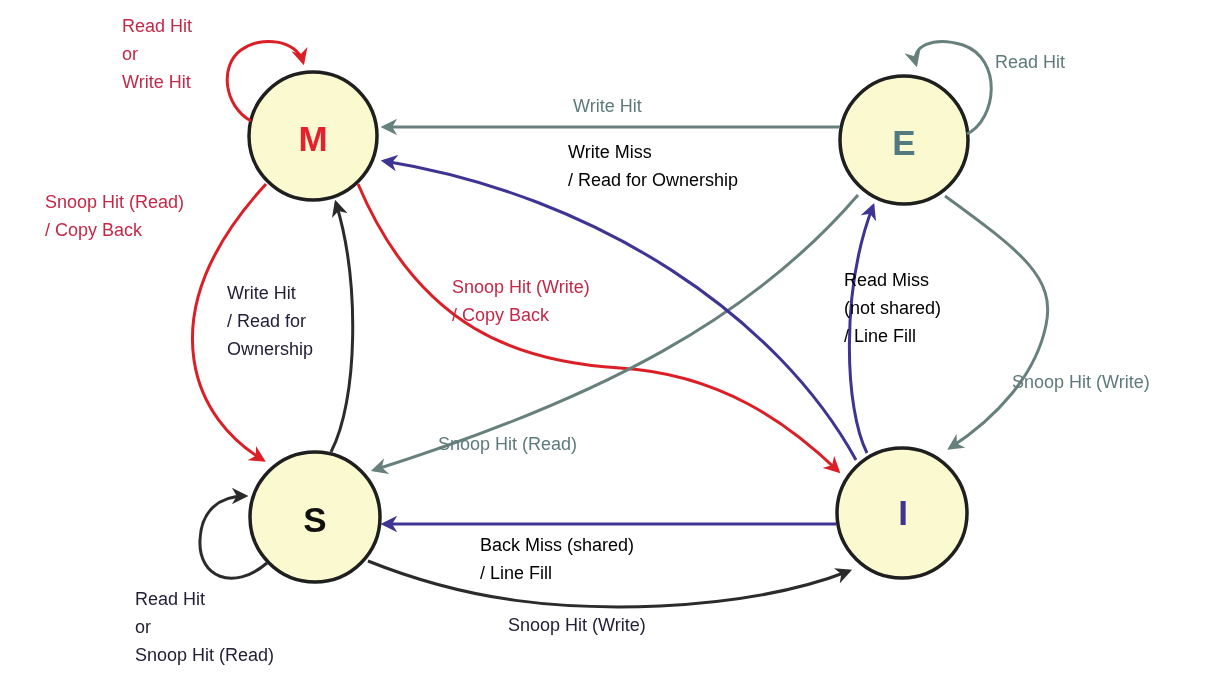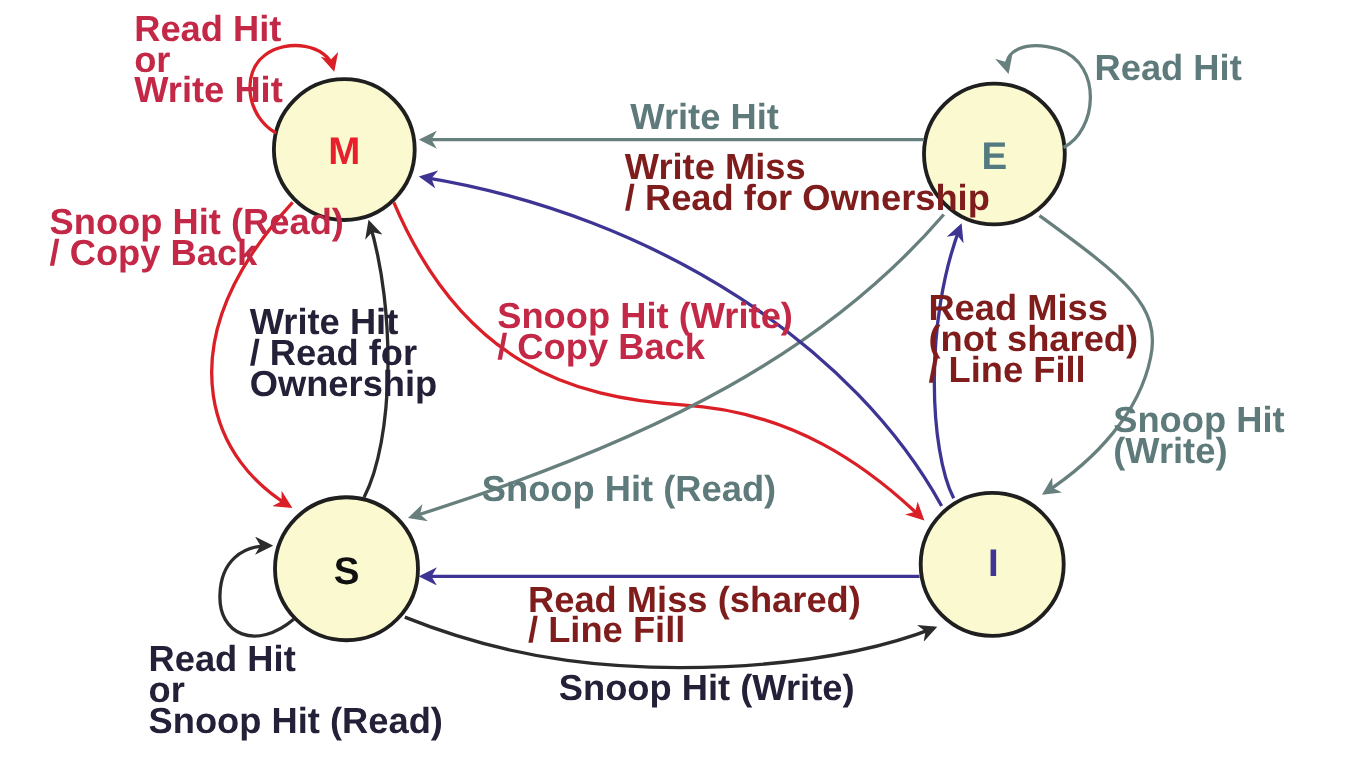--- a/index.html
+++ b/index.html
@@ -17,26 +17,26 @@
   .stroke-purple{stroke:#3D3494;}
   .stroke-black{stroke:#2B2B2B;}
   .node-circle{fill:#FAF9D0;stroke:#1F1F1F;stroke-width:3.5;}
   .node-letter{
     font-family:"Liberation Sans", sans-serif;
     font-weight:700;font-size:35px;
     text-anchor:middle;dominant-baseline:central;
   }
   .edge-label{
     position:absolute;
-    font-weight:700;font-size:33px;line-height:28px;
+    font-weight:400;font-size:18px;line-height:28px;
     white-space:pre-line;
   }
   .c-crimson{color:#C32847;}
   .c-gray{color:#5E7A7B;}
-  .c-purple{color:#7f1d1d;}
+  .c-purple{color:#000000;}
   .c-dark{color:#242038;}
 </style>
 </head>
 <body>
 
 <div id="stage">
 
   <svg id="diagram-svg" width="1223" height="691" viewBox="0 0 1223 691">
     <defs>
       <marker id="arrow-red" viewBox="0 0 10 10" refX="8" refY="5" markerWidth="5.5" markerHeight="5.5" orient="auto">
@@ -98,20 +98,20 @@
   <div class="edge-label c-dark" style="left:227px;top:279px;">Write Hit
 / Read for
 Ownership</div>
   <div class="edge-label c-crimson" style="left:452px;top:273px;">Snoop Hit (Write)
 / Copy Back</div>
   <div class="edge-label c-purple" style="left:844px;top:266px;">Read Miss
 (not shared)
 / Line Fill</div>
   <div class="edge-label c-gray" style="left:1012px;top:368px;">Snoop Hit (Write)</div>
   <div class="edge-label c-gray" style="left:438px;top:430px;">Snoop Hit (Read)</div>
-  <div class="edge-label c-purple" style="left:480px;top:531px;">Read Miss (shared)
+  <div class="edge-label c-purple" style="left:480px;top:531px;">Back Miss (shared)
 / Line Fill</div>
   <div class="edge-label c-dark" style="left:508px;top:611px;">Snoop Hit (Write)</div>
   <div class="edge-label c-dark" style="left:135px;top:585px;">Read Hit
 or
 Snoop Hit (Read)</div>
 
 </div>
 
 </body></html>

